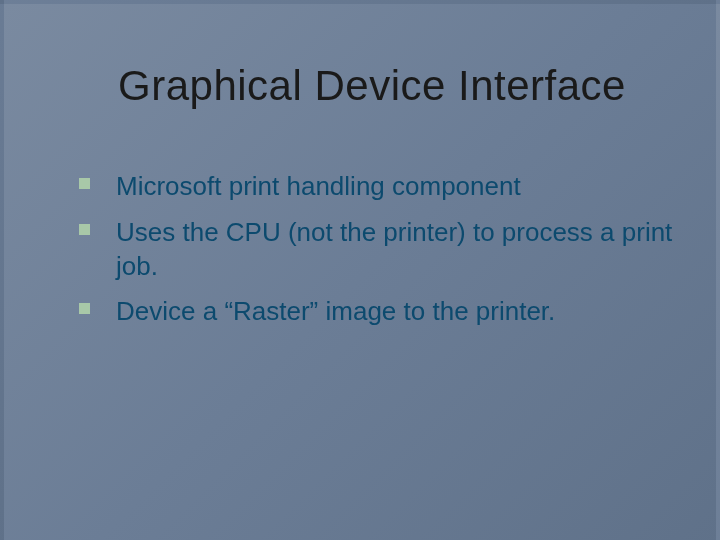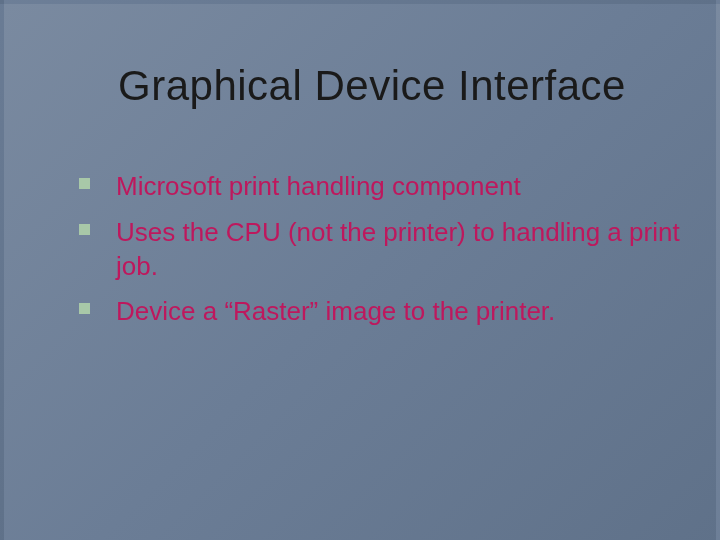--- a/index.html
+++ b/index.html
@@ -38,37 +38,37 @@
     .bullet {
       width: 11px;
       height: 11px;
       background: #a8c8a8;
       margin-right: 22px;
       margin-top: 12px;
       flex-shrink: 0;
     }
     .bullet-text {
       font-size: 26px;
-      color: #be185d;
+      color: #0c4a6e;
       line-height: 1.3;
       font-weight: normal;
     }
   </style>
 </head>
 <body>
 
 <div class="slide">
   <h1 class="title">Graphical Device Interface</h1>
   <div class="content">
     <div class="bullet-item">
       <div class="bullet"></div>
       <div class="bullet-text">Microsoft print handling component</div>
     </div>
     <div class="bullet-item">
       <div class="bullet"></div>
-      <div class="bullet-text">Uses the CPU (not the printer) to handling a print job.</div>
+      <div class="bullet-text">Uses the CPU (not the printer) to process a print job.</div>
     </div>
     <div class="bullet-item">
       <div class="bullet"></div>
       <div class="bullet-text">Device a “Raster” image to the printer.</div>
     </div>
   </div>
 </div>
 
 </body></html>

